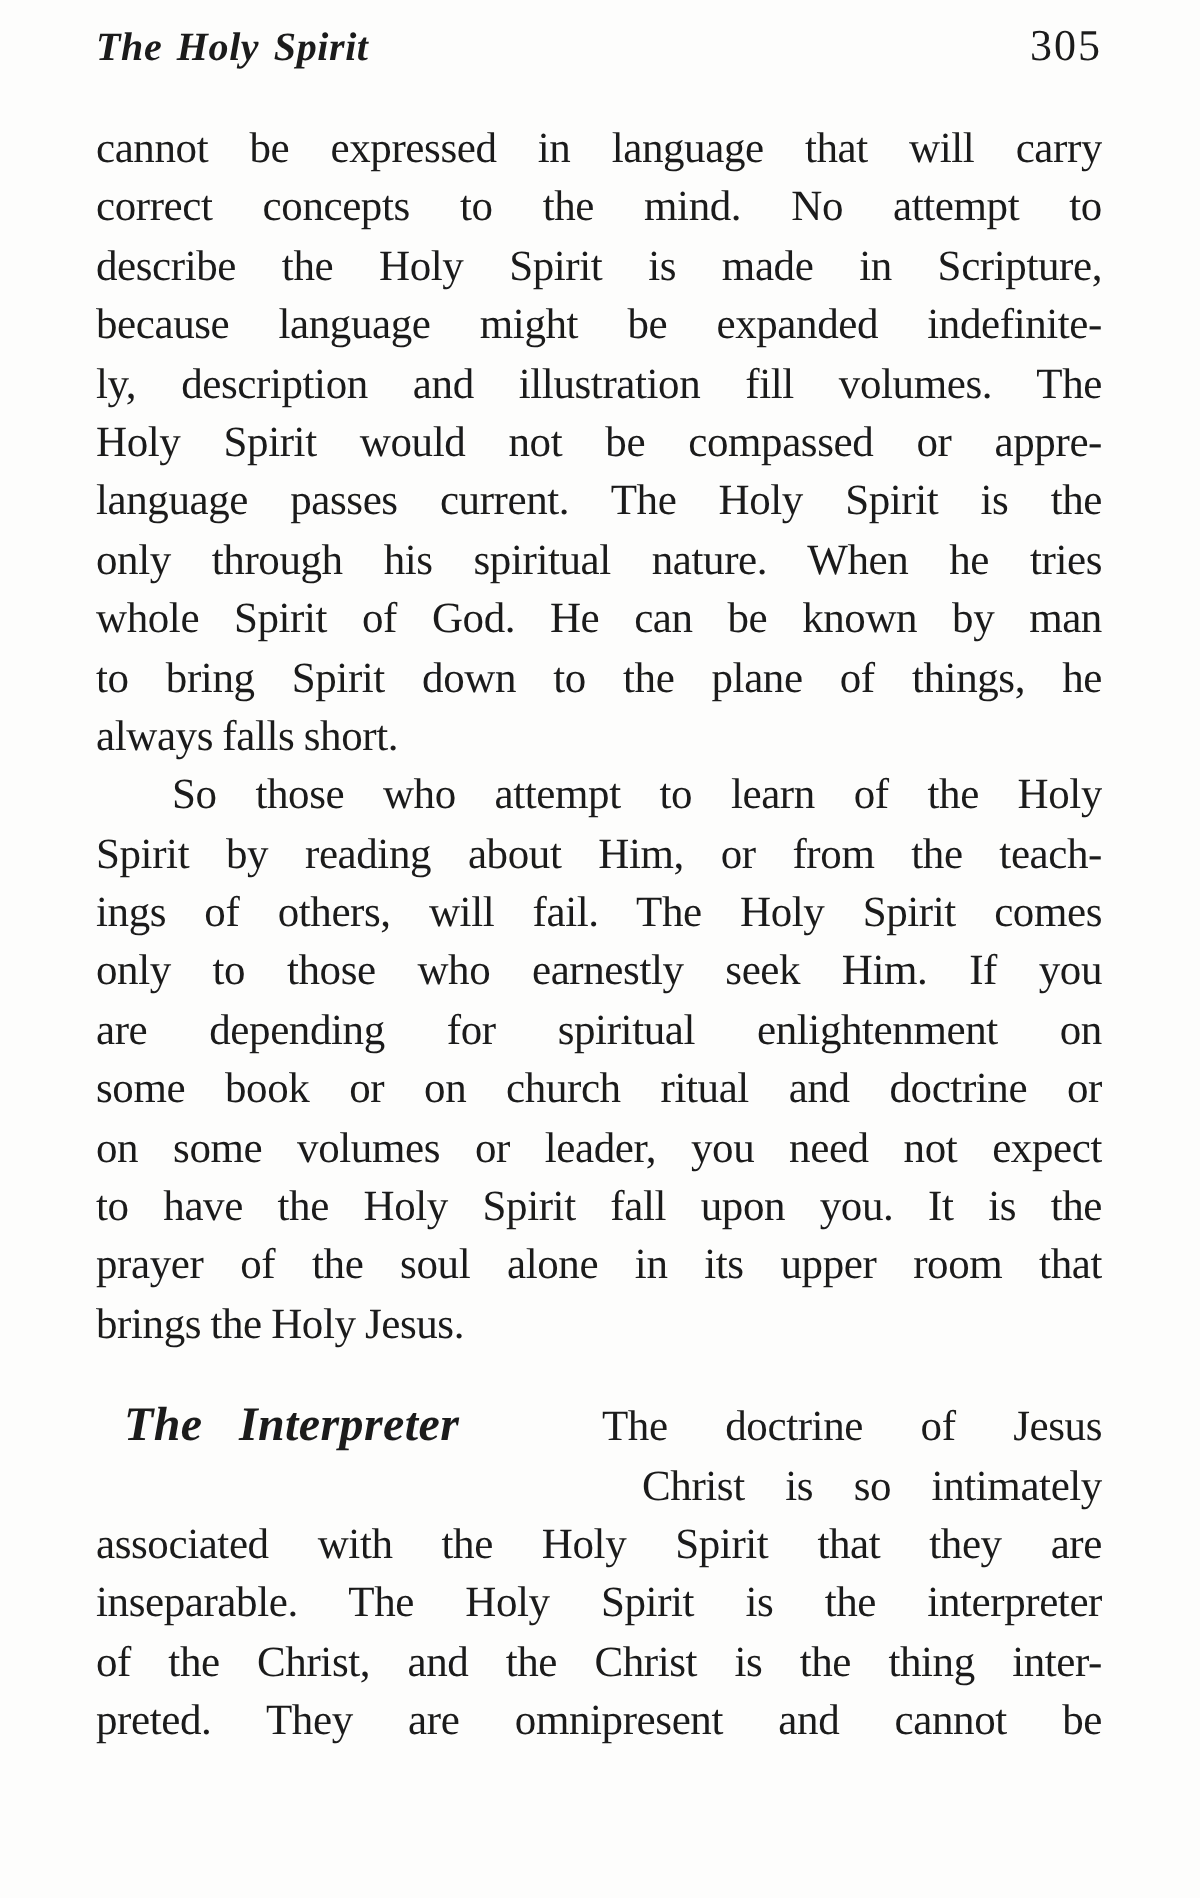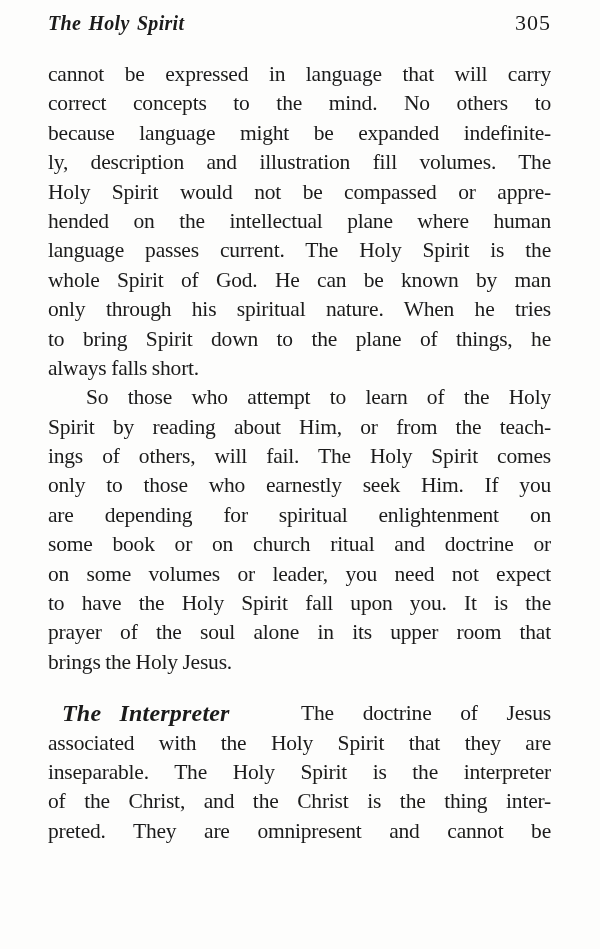--- a/index.html
+++ b/index.html
@@ -85,48 +85,49 @@
 
   <div class="running-header">
     <span class="running-title">The Holy Spirit</span>
     <span class="page-number">305</span>
   </div>
 
   <div class="body-text">
 
     <div class="para">
       <div class="ln">cannot be expressed in language that will carry</div>
-      <div class="ln">correct concepts to the mind. No others to</div>
+      <div class="ln">correct concepts to the mind. No attempt to</div>
+      <div class="ln">describe the Holy Spirit is made in Scripture,</div>
       <div class="ln">because language might be expanded indefinite-</div>
       <div class="ln">ly, description and illustration fill volumes. The</div>
       <div class="ln">Holy Spirit would not be compassed or appre-</div>
-      <div class="ln">hended on the intellectual plane where human</div>
       <div class="ln">language passes current. The Holy Spirit is the</div>
+      <div class="ln">only through his spiritual nature. When he tries</div>
       <div class="ln">whole Spirit of God. He can be known by man</div>
-      <div class="ln">only through his spiritual nature. When he tries</div>
       <div class="ln">to bring Spirit down to the plane of things, he</div>
       <div class="ln last">always falls short.</div>
     </div>
 
     <div class="para">
       <div class="ln first-indent">So those who attempt to learn of the Holy</div>
       <div class="ln">Spirit by reading about Him, or from the teach-</div>
       <div class="ln">ings of others, will fail. The Holy Spirit comes</div>
       <div class="ln">only to those who earnestly seek Him. If you</div>
       <div class="ln">are depending for spiritual enlightenment on</div>
       <div class="ln">some book or on church ritual and doctrine or</div>
       <div class="ln">on some volumes or leader, you need not expect</div>
       <div class="ln">to have the Holy Spirit fall upon you. It is the</div>
       <div class="ln">prayer of the soul alone in its upper room that</div>
       <div class="ln last">brings the Holy Jesus.</div>
     </div>
 
     <div class="section">
       <span class="section-heading">The Interpreter</span>
       <div class="ln hang1">The doctrine of Jesus</div>
+      <div class="ln hang2">Christ is so intimately</div>
       <div class="ln">associated with the Holy Spirit that they are</div>
       <div class="ln">inseparable. The Holy Spirit is the interpreter</div>
       <div class="ln">of the Christ, and the Christ is the thing inter-</div>
       <div class="ln">preted. They are omnipresent and cannot be</div>
     </div>
 
   </div>
 </div>
 
 </body></html>

